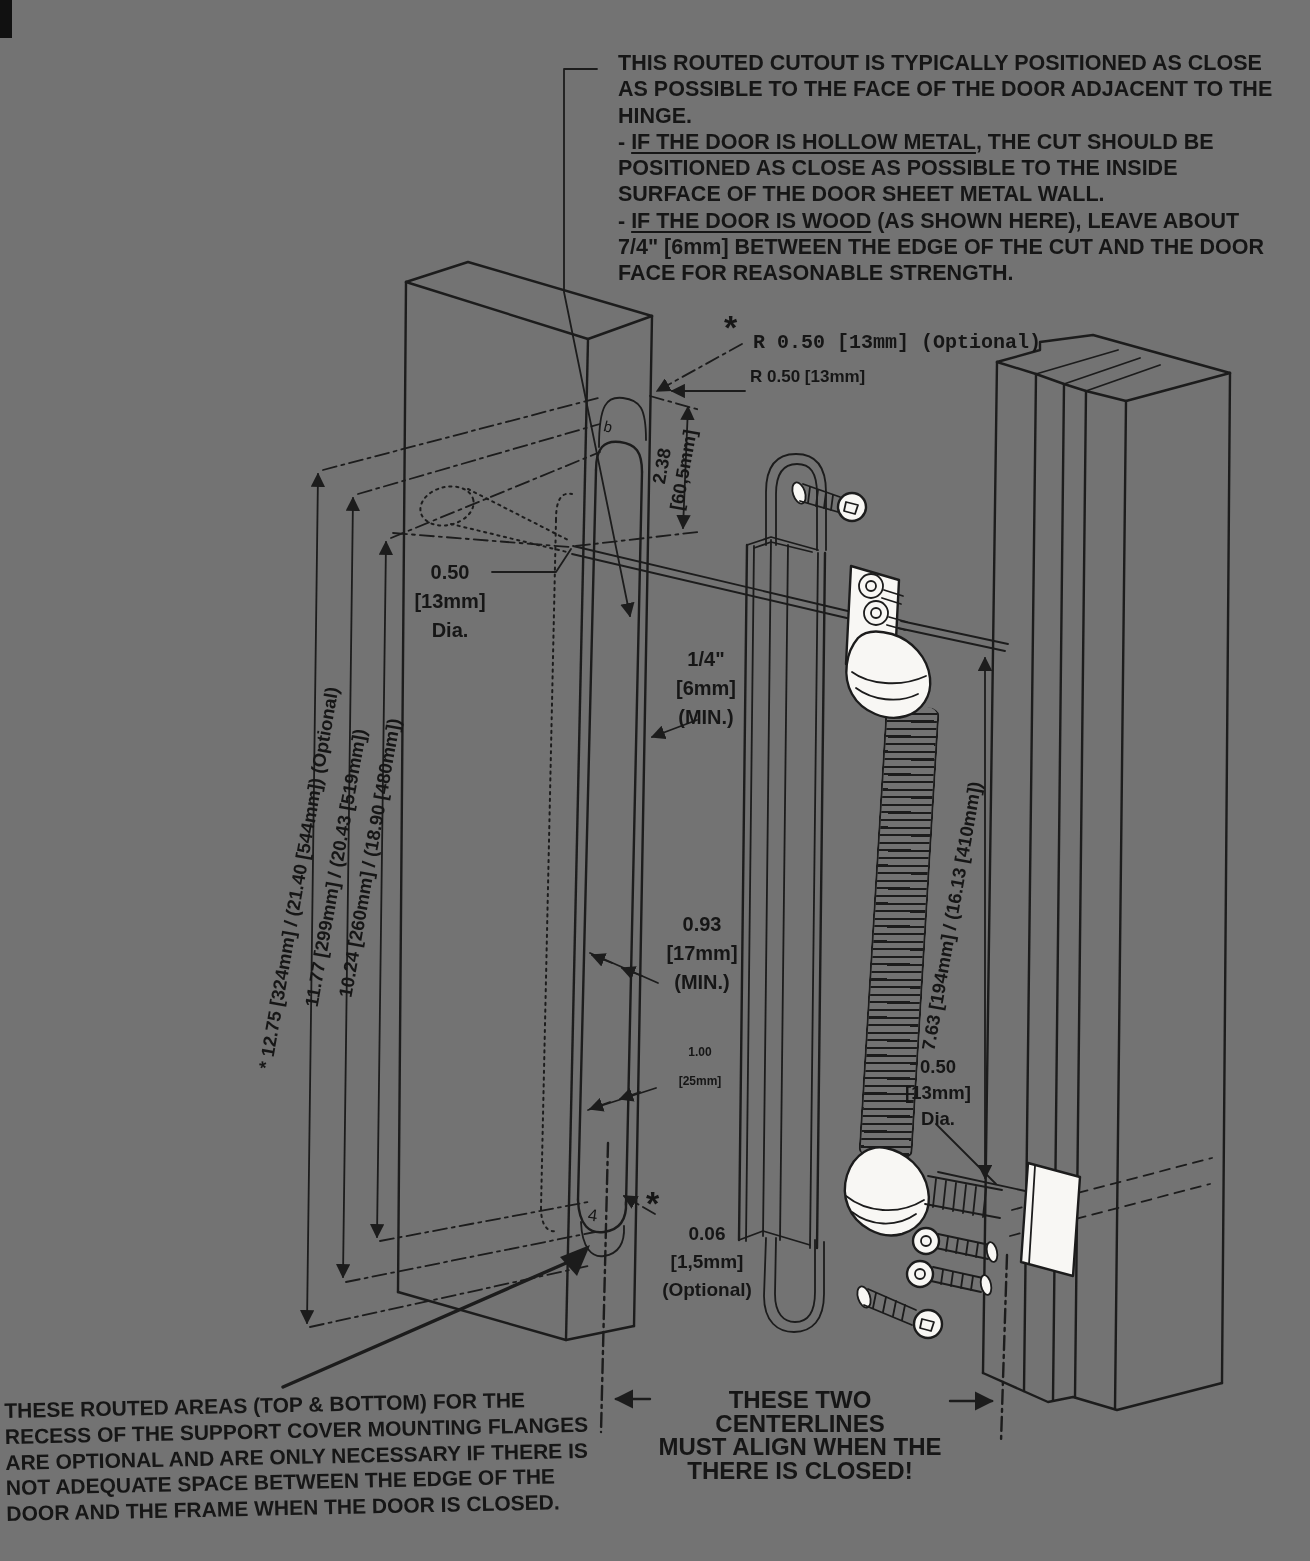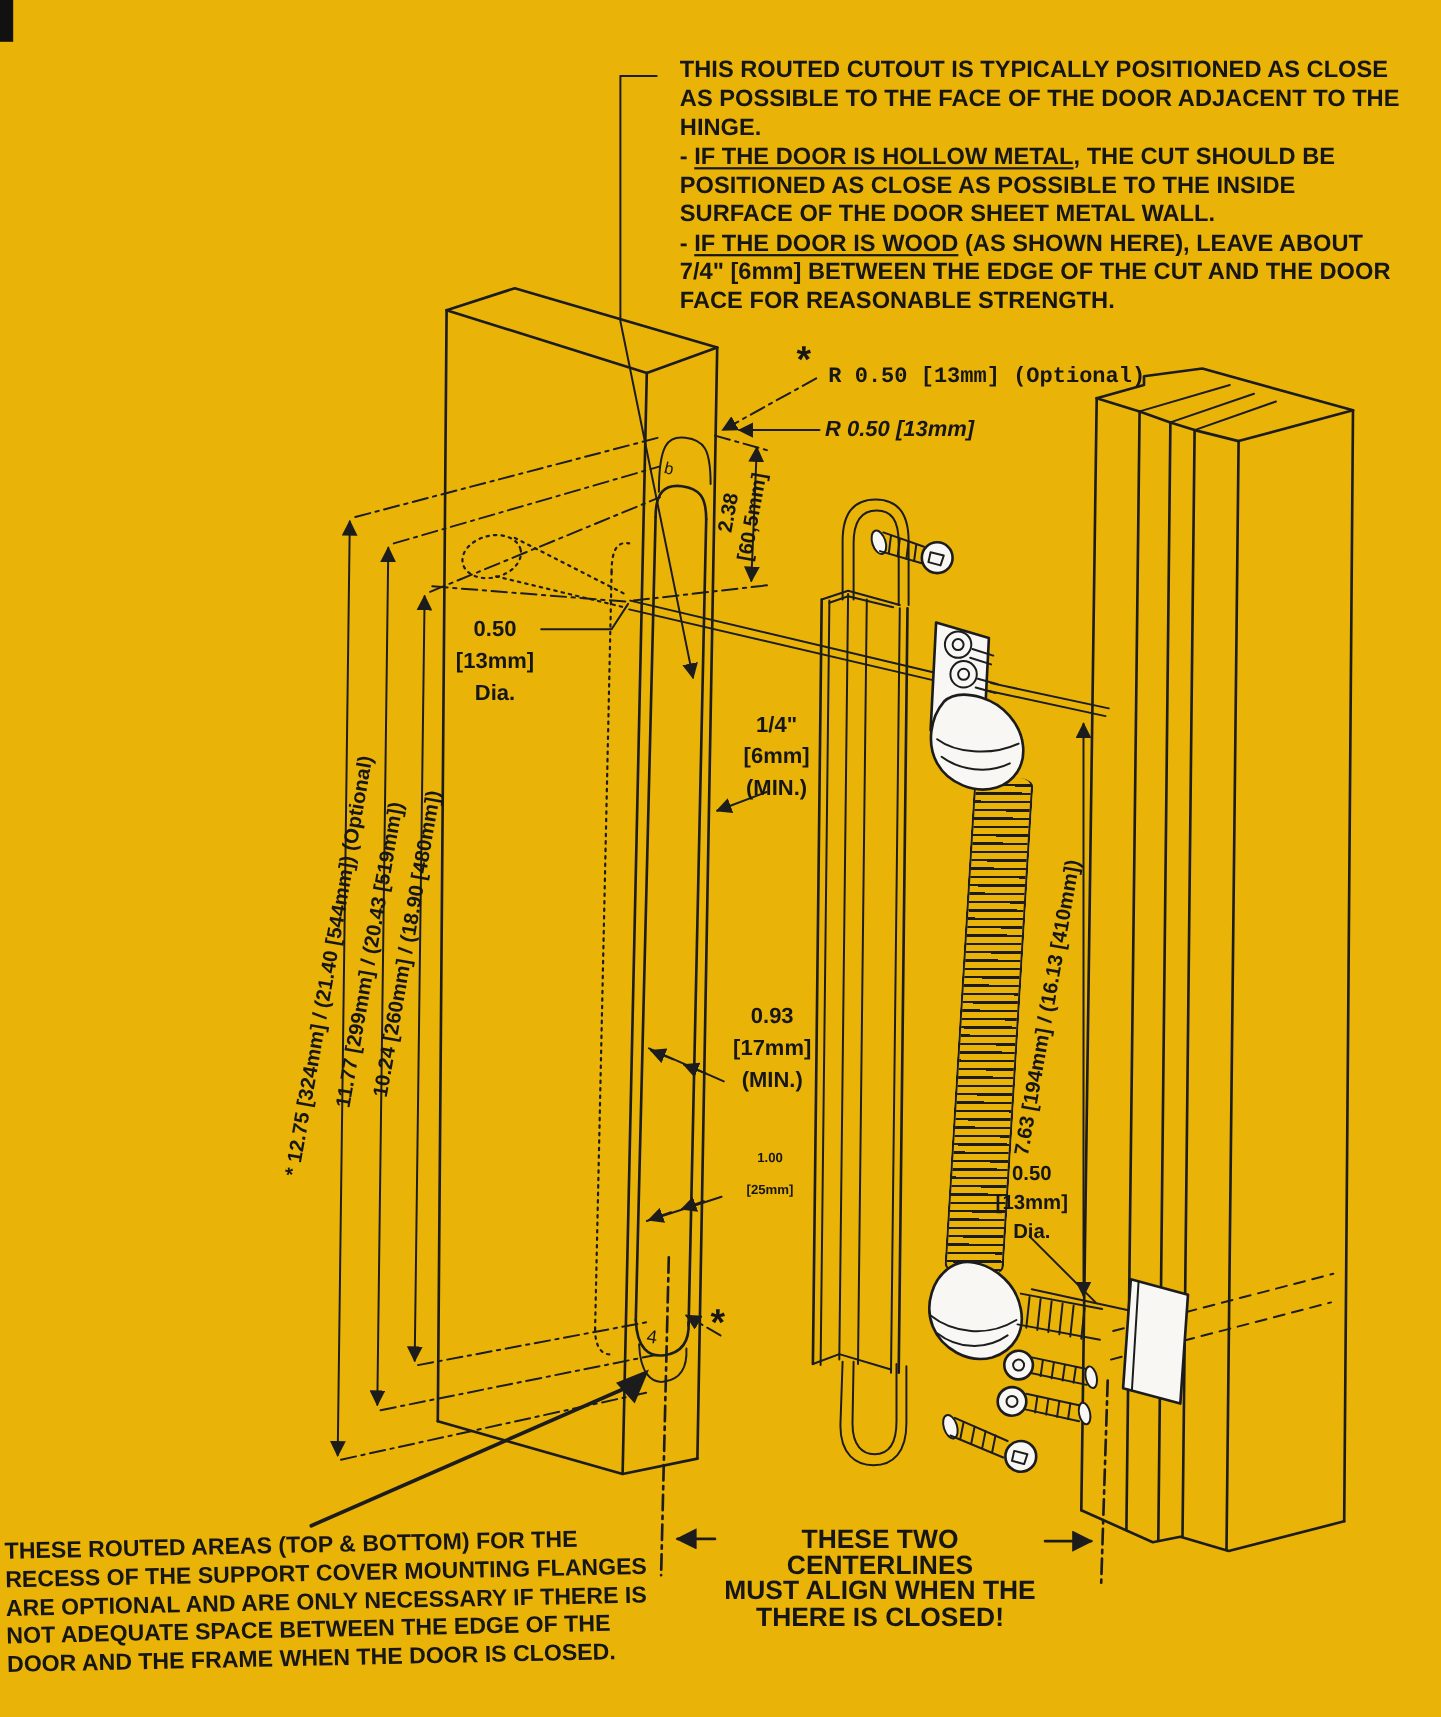--- a/index.html
+++ b/index.html
@@ -1,17 +1,17 @@
 <!DOCTYPE html>
 <html><head>
 <meta charset="utf-8">
 <style>
   html,body{margin:0;padding:0;background:#e9e9e6;}
   .page{
-    position:relative;width:1310px;height:1561px;background:#eab308;
+    position:relative;width:1310px;height:1561px;background:#737373;
     overflow:hidden;font-family:"Liberation Sans",sans-serif;color:#161616;
   }
   .page *{box-sizing:border-box;}
   svg.draw{position:absolute;left:0;top:0;z-index:2;}
   .s2{stroke:#1c1c1c;stroke-width:2.4;fill:none;stroke-linejoin:round;stroke-linecap:round;}
   .s1{stroke:#1c1c1c;stroke-width:1.8;fill:none;stroke-linejoin:round;stroke-linecap:round;}
   .s3{stroke:#1c1c1c;stroke-width:3.4;fill:none;stroke-linecap:round;}
   .bgf{fill:#f8f7f4;}
   .ink{fill:#1c1c1c;stroke:none;}
   .dd{stroke-dasharray:14 5 3 5;}
@@ -260,21 +260,21 @@
   </svg>
 
   <div class="lb note" style="left:618px;top:50px;width:664px;font-size:21.5px;line-height:26.3px;">
     <div><span>THIS ROUTED CUTOUT IS TYPICALLY POSITIONED AS CLOSE AS POSSIBLE TO THE FACE OF THE DOOR ADJACENT TO THE HINGE.</span></div>
     <div><span>- </span><span class="u">IF THE DOOR IS HOLLOW METAL</span><span>, THE CUT SHOULD BE POSITIONED AS CLOSE AS POSSIBLE TO THE INSIDE SURFACE OF THE DOOR SHEET METAL WALL.</span></div>
     <div><span>- </span><span class="u">IF THE DOOR IS WOOD</span><span> (AS SHOWN HERE), LEAVE ABOUT 7/4" [6mm] BETWEEN THE EDGE OF THE CUT AND THE DOOR FACE FOR REASONABLE STRENGTH.</span></div>
   </div>
 
   <div class="lb" style="left:724px;top:308px;font-size:34px;">*</div>
   <div class="lb" style="left:753px;top:331px;font-size:20px;font-family:Liberation Mono, monospace;">R 0.50 [13mm] (Optional)</div>
-  <div class="lb" style="left:750px;top:379px;font-size:20px;font-style:italic;">R 0.50 [13mm]</div>
+  <div class="lb" style="left:750px;top:367px;font-size:17px;">R 0.50 [13mm]</div>
 
   <div class="lb rot ctr" style="left:673px;top:468px;font-size:18.5px;line-height:1.2;">
     <span class="line">2.38</span>
     <span class="line">[60,5mm]</span>
   </div>
 
   <div class="lb ctr" style="left:404px;top:558px;width:92px;font-size:20px;line-height:29px;">
     <span class="line">0.50</span>
     <span class="line">[13mm]</span>
     <span class="line">Dia.</span>
@@ -291,20 +291,25 @@
     <span class="line">[17mm]</span>
     <span class="line">(MIN.)</span>
   </div>
 
   <div class="lb ctr" style="left:650px;top:1038px;width:100px;font-size:12px;line-height:29px;">
     <span class="line">1.00</span>
     <span class="line">[25mm]</span>
   </div>
 
   <div class="lb" style="left:646px;top:1184px;font-size:34px;">*</div>
+  <div class="lb ctr" style="left:644px;top:1220px;width:126px;font-size:19px;line-height:28px;">
+    <span class="line">0.06</span>
+    <span class="line">[1,5mm]</span>
+    <span class="line">(Optional)</span>
+  </div>
 
   <div class="lb ctr" style="left:896px;top:1054px;width:84px;font-size:18.5px;line-height:26px;">
     <span class="line">0.50</span>
     <span class="line">[13mm]</span>
     <span class="line">Dia.</span>
   </div>
 
   <div class="lb rot" style="left:299px;top:878px;font-size:18.5px;">* 12.75 [324mm] / (21.40 [544mm]) (Optional)</div>
   <div class="lb rot" style="left:336px;top:868px;font-size:18.5px;">11.77 [299mm] / (20.43 [519mm])</div>
   <div class="lb rot" style="left:370px;top:858px;font-size:18.5px;">10.24 [260mm] / (18.90 [480mm])</div>

